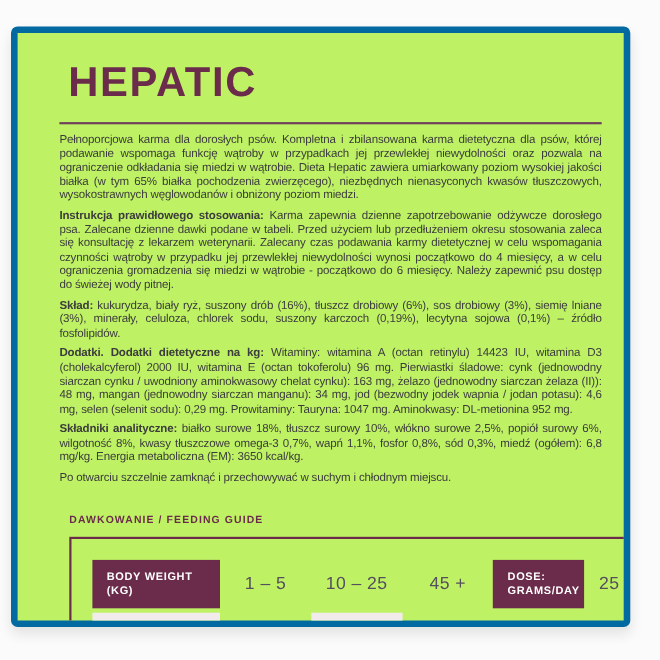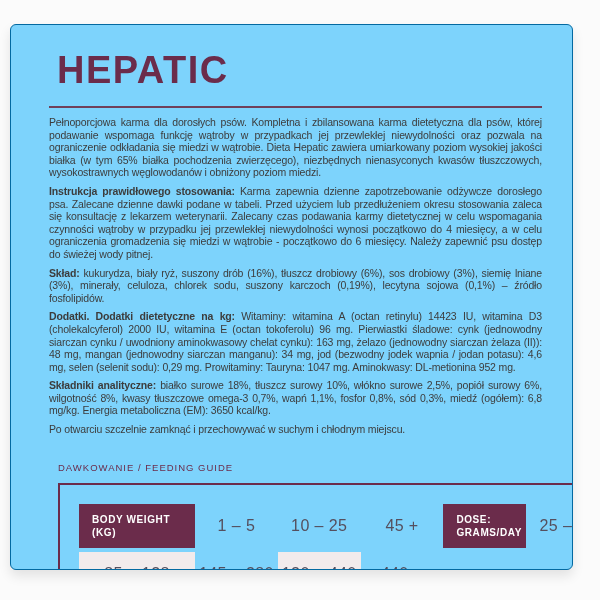--- a/index.html
+++ b/index.html
@@ -8,22 +8,22 @@
     background: #fbfbfb;
     font-family: "Liberation Sans", sans-serif;
     position: relative;
     overflow: hidden;
   }
   .card {
     position: absolute;
     left: 10px; top: 24px;
     width: 563px; height: 546px;
     box-sizing: border-box;
-    background: #7dd3fc;
-    border: 1px solid #0369a1;
+    background: #bef264;
+    border: 6px solid #0369a1;
     border-radius: 6px;
     box-shadow: 0 6px 12px rgba(0,0,0,0.10);
     padding: 26px 30px 0 38px;
     overflow: hidden;
   }
   .title {
     margin: 0 0 0 8px;
     font-size: 38px;
     line-height: 38px;
     font-weight: bold;
@@ -43,21 +43,21 @@
     line-height: 12.6px;
     letter-spacing: -0.15px;
     text-align: justify;
     color: #3c3c3c;
   }
   .para { margin: 0 0 6px 0; }
   .para .lead { font-weight: bold; }
   .guide-label {
     margin: 26px 0 0 9px;
     font-size: 9.5px;
-    font-weight: normal;
+    font-weight: bold;
     letter-spacing: 1px;
     color: #6b2c4b;
   }
   .ftable {
     margin: 10px 0 0 9px;
     width: 572px;
     box-sizing: border-box;
     border: 2px solid #6b2c4b;
     padding: 19px;
     display: grid;

